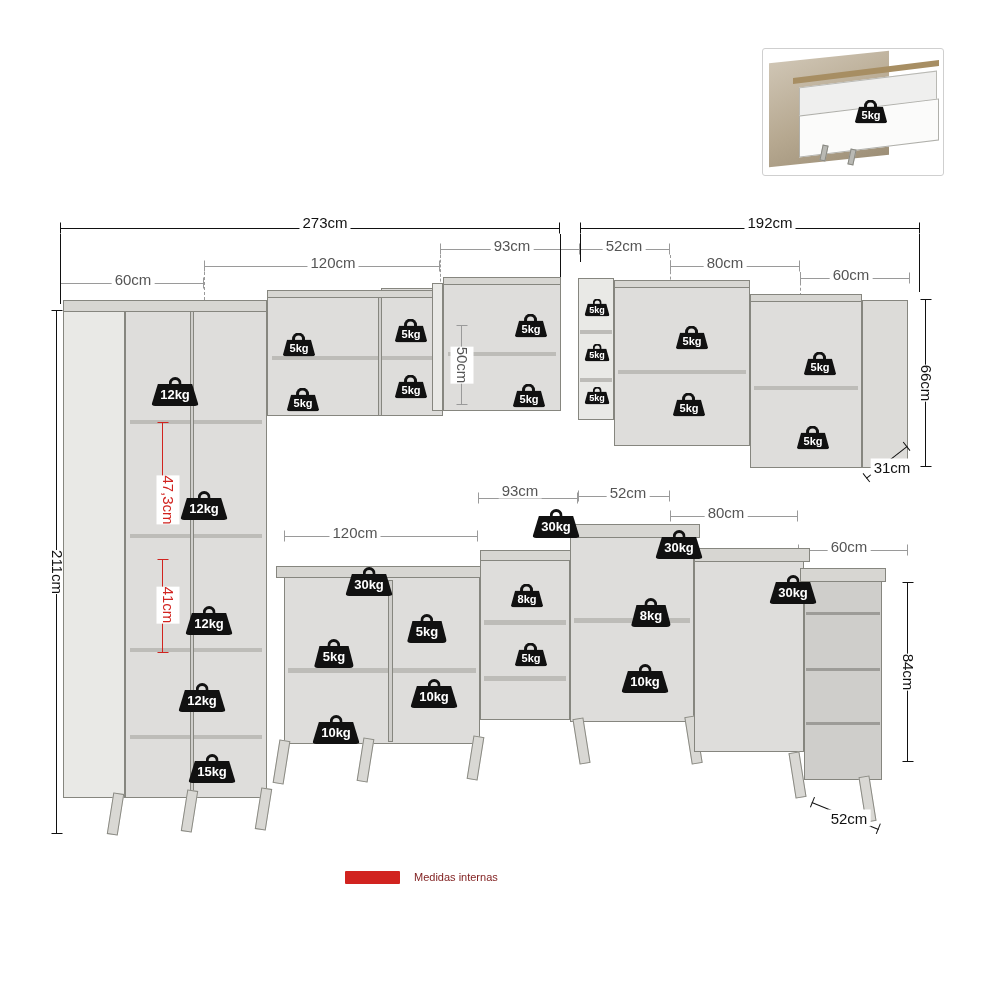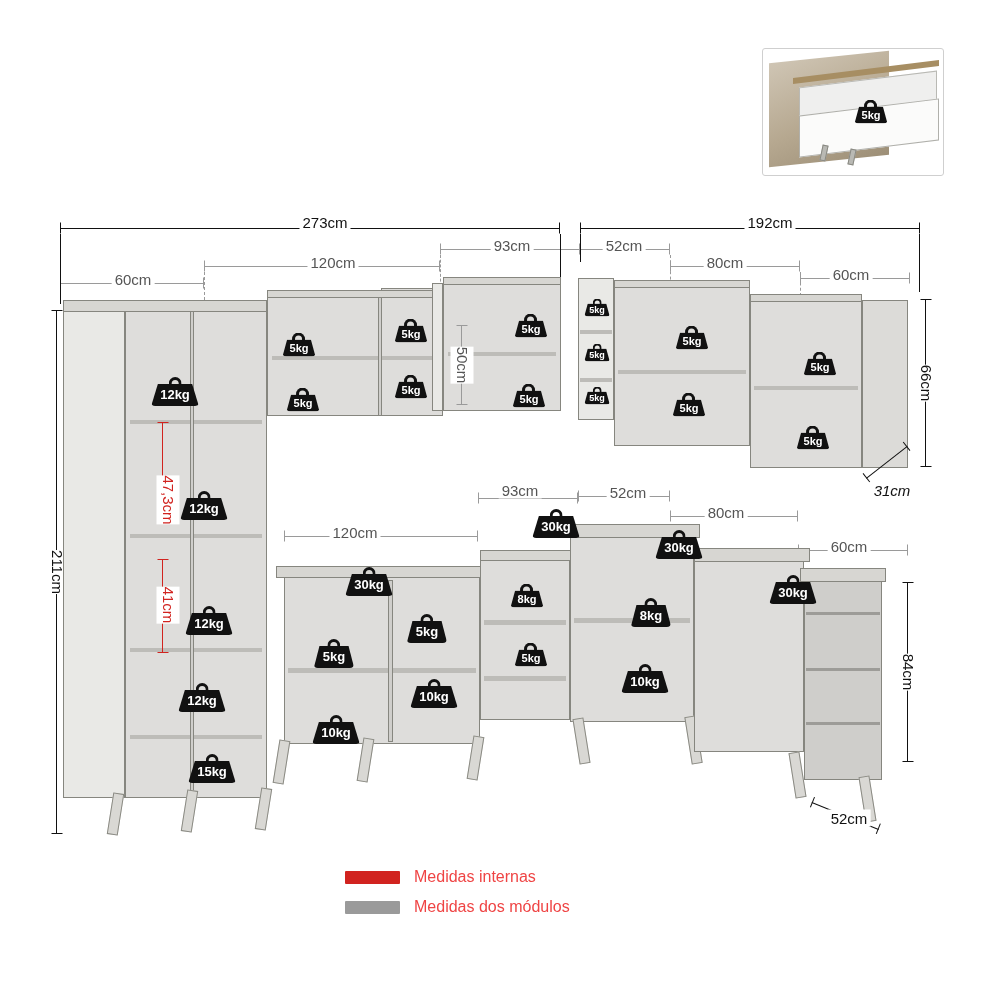--- a/index.html
+++ b/index.html
@@ -64,21 +64,21 @@
   .panel{background:#e9e9e6;border:1px solid #86867f;}
   .panelL{background:#dedddb;border:1px solid #86867f;}
   .panelD{background:#cfcecb;border:1px solid #86867f;}
   .shelf{position:absolute;background:#bdbcb8;}
   .leg{position:absolute;background:#d9d8d4;border:1px solid #8a8a83;}
 
   
   .legend{position:absolute;left:345px;top:862px;}
   .legend .row{display:flex;align-items:center;height:30px;}
   .legend .sw{width:55px;height:13px;margin-right:14px;border-radius:1px;}
-  .legend .lb{font-size:16px;color:#ef4444;}
+  .legend .lb{font-size:11px;color:#7f1d1d;}
 </style>
 </head>
 <body>
 
 <div id="stage">
 
 
   <div class="thumb">
     <div class="body"></div>
     <div class="edge"></div>
@@ -227,21 +227,21 @@
     <div class="cap" style="left:0;border-color:#111;"></div>
     <div class="cap" style="left:167px;border-color:#111;"></div>
   </div>
   <div class="dimlbl vert" style="left:926px;top:383px;">66cm</div>
 
   <div class="dim" style="left:866px;top:478px;width:52px;transform:rotate(-38deg);">
     <div class="line" style="width:52px;border-color:#111;"></div>
     <div class="cap" style="left:0;border-color:#111;"></div>
     <div class="cap" style="left:51px;border-color:#111;"></div>
   </div>
-  <div class="dimlbl" style="left:892px;top:490px;font-style:italic;">31cm</div>
+  <div class="dimlbl" style="left:892px;top:467px;">31cm</div>
 
   <div class="dim" style="left:284px;top:536px;width:194px;">
     <div class="line" style="width:194px;border-color:#9a9a9a;"></div>
     <div class="cap" style="left:0;border-color:#9a9a9a;"></div>
     <div class="cap" style="left:193px;border-color:#9a9a9a;"></div>
   </div>
   <div class="dimlbl" style="left:355px;top:532px;color:#555;">120cm</div>
 
   <div class="dim" style="left:478px;top:498px;width:100px;">
     <div class="line" style="width:100px;border-color:#9a9a9a;"></div>
@@ -440,19 +440,15 @@
   <div class="wt m" style="left:793px;top:593px;">
       <div class="hook"></div>
       <div class="bd">30kg</div>
     </div>
 
   <div class="legend">
     <div class="row">
       <div class="sw" style="background:#d1231f;"></div>
       <div class="lb">Medidas internas</div>
     </div>
-    <div class="row">
-      <div class="sw" style="background:#9a9a9a;"></div>
-      <div class="lb">Medidas dos módulos</div>
-    </div>
   </div>
 
 </div>
 
 </body></html>

